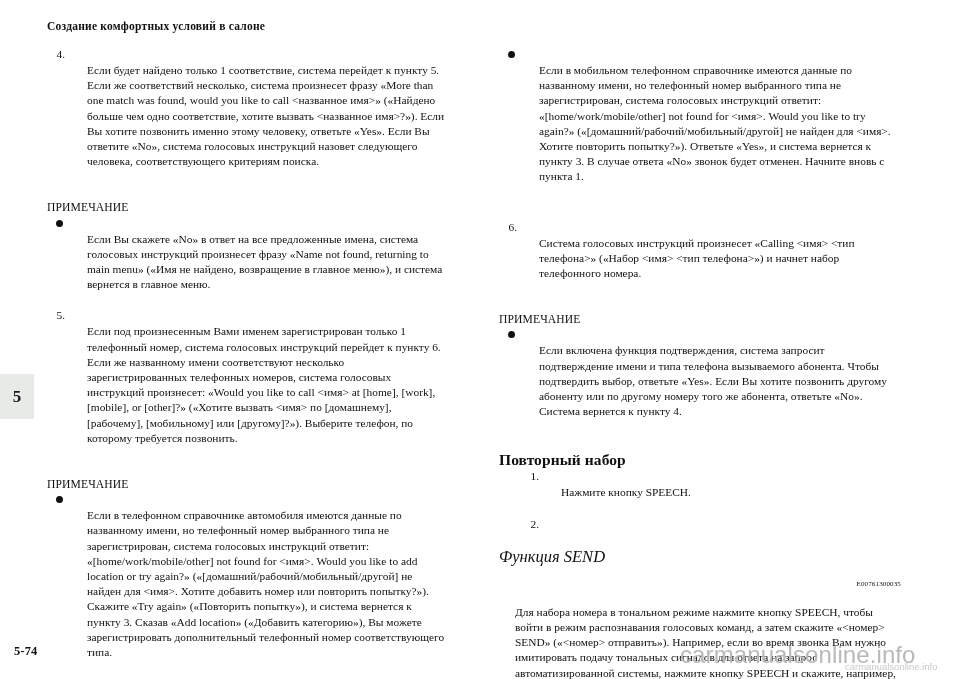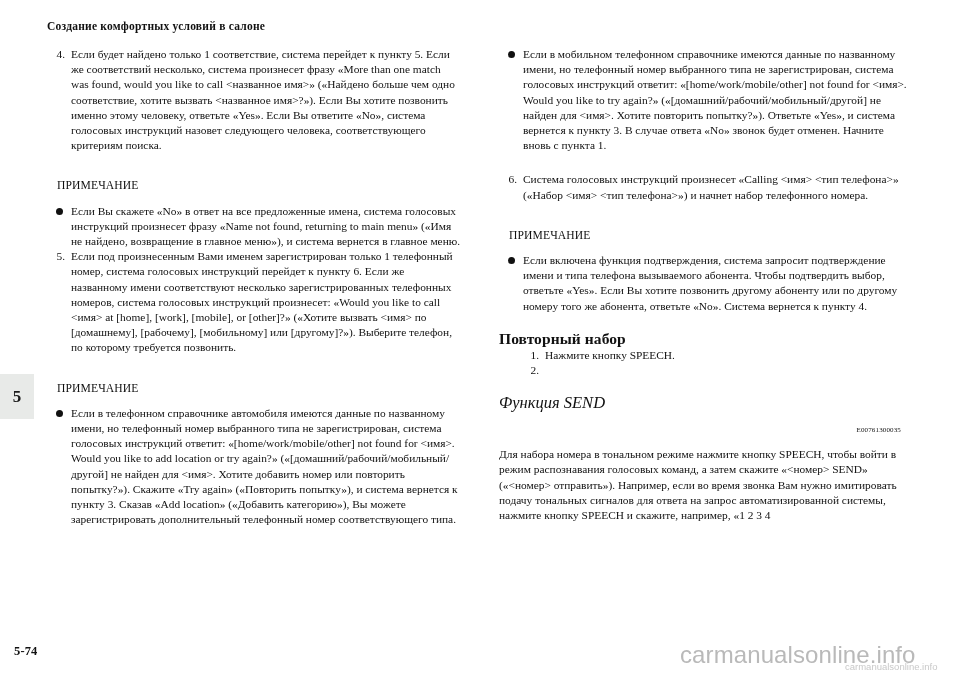--- a/index.html
+++ b/index.html
@@ -70,27 +70,27 @@
   .col {
     width: 414px;
     position: relative;
   }
 
   
   .para {
     font-size: 11.4px;
     line-height: 15.2px;
     text-align: left;
-    margin: 0;
+    margin: 16px;
   }
 
   .note-title {
     font-size: 11.6px;
     line-height: 15.2px;
-    margin: 10px;
+    margin: 0;
     letter-spacing: 0.01em;
   }
   .spacer-md { height: 15px; }
   .spacer-lg { height: 19px; }
 
   
   .li {
     display: flex;
     font-size: 11.4px;
     line-height: 15.2px;

